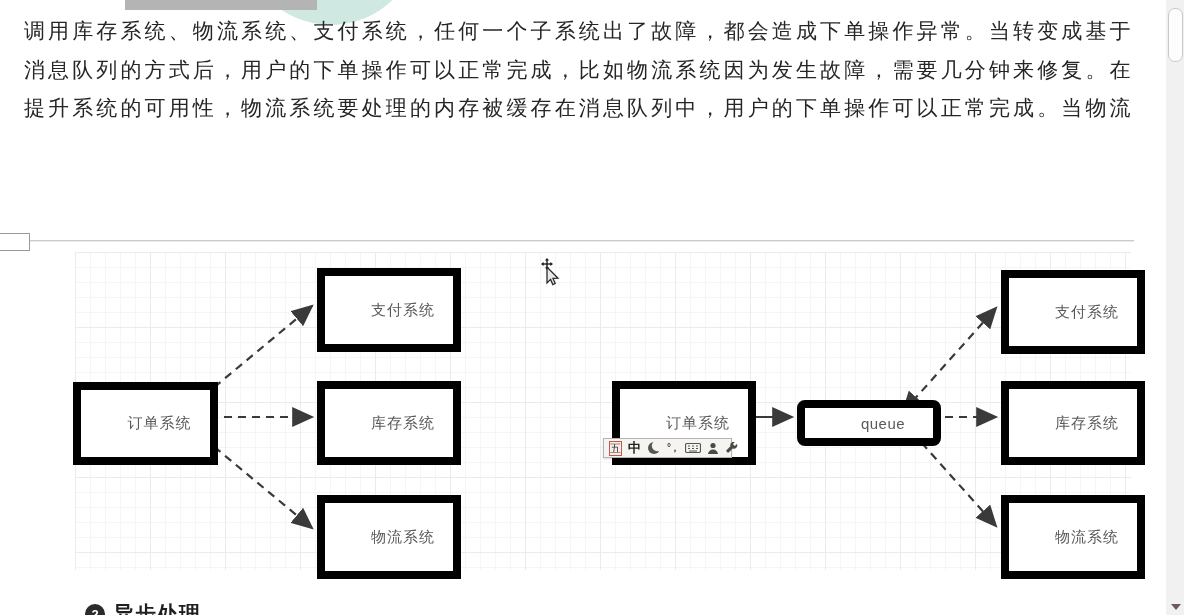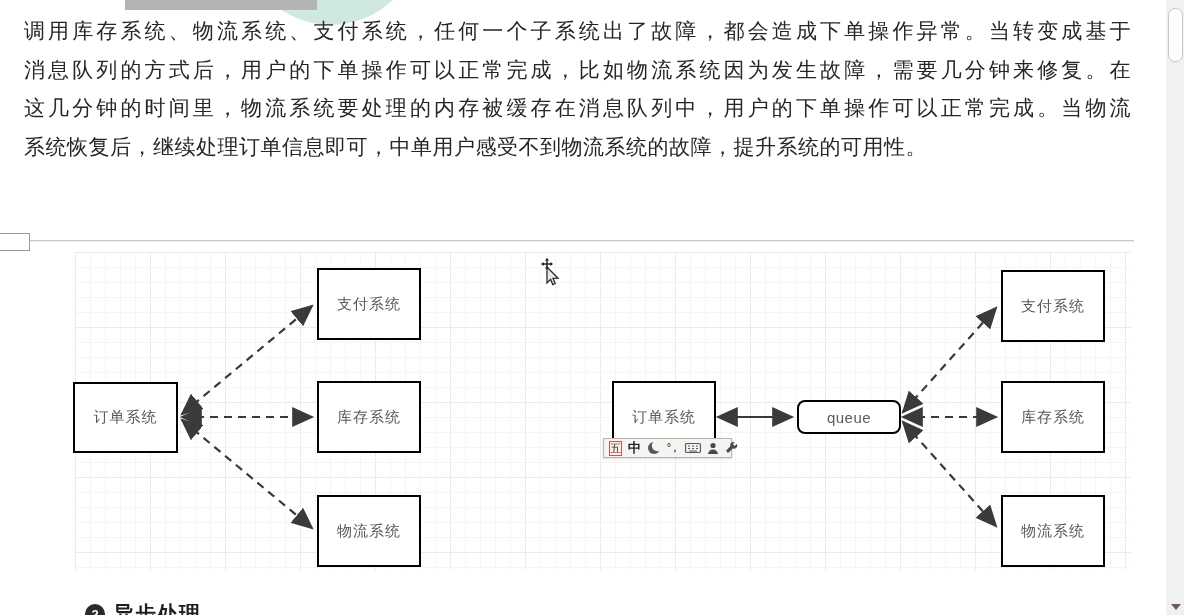--- a/index.html
+++ b/index.html
@@ -28,23 +28,23 @@
   
   .canvas{position:absolute;left:75px;top:252px;width:1056px;height:318px;z-index:2;
     background-color:#ffffff;
     background-image:
       linear-gradient(#eaeaef 1px, transparent 1px),
       linear-gradient(90deg,#eaeaef 1px, transparent 1px),
       linear-gradient(#f5f5f8 1px, transparent 1px),
       linear-gradient(90deg,#f5f5f8 1px, transparent 1px);
     background-size:75px 75px,75px 75px,15px 15px,15px 15px;}
 
-  .node{position:absolute;background:#fff;border:2px solid #000000;z-index:5;
+  .node{position:absolute;background:#fff;border:8px solid #000000;z-index:5;
     display:flex;align-items:center;justify-content:center;
-    font-size:15px;color:#595959;letter-spacing:1px;}
+    font-size:15px;color:#595959;letter-spacing:1px;padding-left:28px;}
   .n-order-l{left:73px; top:382px;width:101px;height:67px;}
   .n-pay-l  {left:317px;top:268px;width:100px;height:68px;}
   .n-inv-l  {left:317px;top:381px;width:100px;height:68px;}
   .n-log-l  {left:317px;top:495px;width:100px;height:68px;}
   .n-order-r{left:612px;top:381px;width:100px;height:68px;}
   .n-queue  {left:797px;top:400px;width:100px;height:30px;border-radius:8px;
              font-size:15px;color:#5a5a5a;letter-spacing:.5px;}
   .n-pay-r  {left:1001px;top:270px;width:100px;height:68px;}
   .n-inv-r  {left:1001px;top:381px;width:100px;height:68px;}
   .n-log-r  {left:1001px;top:495px;width:100px;height:68px;}
@@ -88,22 +88,21 @@
 <body>
 
 <div class="stage">
 
   <div class="mint-circle"></div>
   <div class="top-gray-bar"></div>
 
   <div class="para">
     <div class="line">调用库存系统、物流系统、支付系统，任何一个子系统出了故障，都会造成下单操作异常。当转变成基于</div>
     <div class="line">消息队列的方式后，用户的下单操作可以正常完成，比如物流系统因为发生故障，需要几分钟来修复。在</div>
-    <div class="line">这几分钟的时间里，物流系统要处理的内存被缓存在消息队列中，用户的下单操作可以正常完成。当物流</div>
-    <div class="line last">系统恢复后，继续处理订单信息即可，中单用户感受不到物流系统的故障，提升系统的可用性。</div>
+    <div class="line">提升系统的可用性，物流系统要处理的内存被缓存在消息队列中，用户的下单操作可以正常完成。当物流</div>
   </div>
 
   <div class="divider"></div>
   <div class="anchor-box"></div>
 
   <div class="canvas"></div>
 
   <div class="node n-order-l">订单系统</div>
   <div class="node n-pay-l">支付系统</div>
   <div class="node n-inv-l">库存系统</div>

